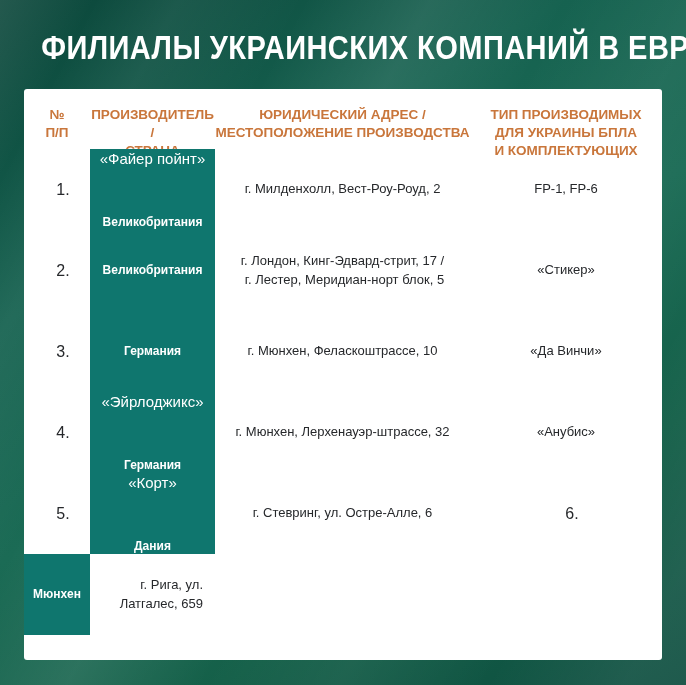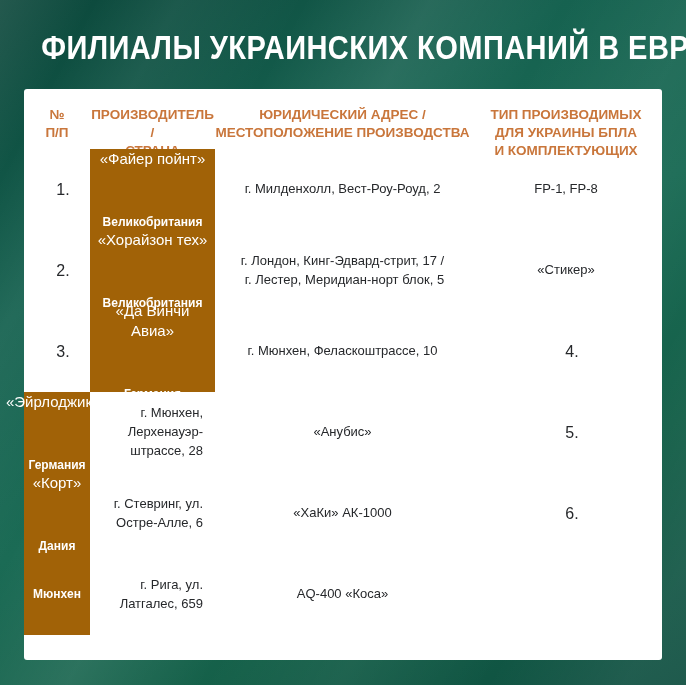--- a/index.html
+++ b/index.html
@@ -40,21 +40,21 @@
     color: #c9763b; font-weight: bold; font-size: 13.5px;
     line-height: 1.32; text-align: center; white-space: pre-line;
     padding-top: 17px; box-sizing: border-box;
   }
   .num-cell {
     display: flex; align-items: center; justify-content: center;
     padding-left: 12px; box-sizing: border-box;
     font-size: 16px; color: #26282b;
   }
   .producer-cell {
-    background: #a16207; color: #ffffff;
+    background: #0f766e; color: #ffffff;
     display: flex; flex-direction: column; align-items: center; justify-content: center;
     text-align: center; line-height: 1.35; padding: 0 6px; box-sizing: border-box; gap: 44px;
   }
   .producer-name { font-size: 15px; white-space: pre-line; }
   .producer-country { font-size: 12px; font-weight: bold; }
   .text-cell {
     display: flex; align-items: center; justify-content: center;
     text-align: right; font-size: 13px; color: #26282b;
     white-space: pre-line; line-height: 1.45; padding: 0 12px; box-sizing: border-box;
   }
@@ -77,56 +77,53 @@
       <div class="hcell">ТИП ПРОИЗВОДИМЫХ
 ДЛЯ УКРАИНЫ БПЛА
 И КОМПЛЕКТУЮЩИХ</div>
 
       <div class="num-cell">1.</div>
       <div class="producer-cell">
         <span class="producer-name">«Файер пойнт»</span>
         <span class="producer-country">Великобритания</span>
       </div>
       <div class="text-cell">г. Милденхолл, Вест-Роу-Роуд, 2</div>
-      <div class="text-cell">FP-1, FP-8</div>
+      <div class="text-cell">FP-1, FP-6</div>
 
       <div class="num-cell">2.</div>
       <div class="producer-cell">
-        <span class="producer-name">«Хорайзон тех»</span>
         <span class="producer-country">Великобритания</span>
       </div>
       <div class="text-cell">г. Лондон, Кинг-Эдвард-стрит, 17 /
 г. Лестер, Меридиан-норт блок, 5</div>
       <div class="text-cell">«Стикер»</div>
 
       <div class="num-cell">3.</div>
       <div class="producer-cell">
-        <span class="producer-name">«Да Винчи Авиа»</span>
         <span class="producer-country">Германия</span>
       </div>
       <div class="text-cell">г. Мюнхен, Феласкоштрассе, 10</div>
+      <div class="text-cell">«Да Винчи»</div>
 
       <div class="num-cell">4.</div>
       <div class="producer-cell">
         <span class="producer-name">«Эйрлоджикс»</span>
         <span class="producer-country">Германия</span>
       </div>
-      <div class="text-cell">г. Мюнхен, Лерхенауэр-штрассе, 28</div>
+      <div class="text-cell">г. Мюнхен, Лерхенауэр-штрассе, 32</div>
       <div class="text-cell">«Анубис»</div>
 
       <div class="num-cell">5.</div>
       <div class="producer-cell">
         <span class="producer-name">«Корт»</span>
         <span class="producer-country">Дания</span>
       </div>
       <div class="text-cell">г. Стевринг, ул. Остре-Алле, 6</div>
-      <div class="text-cell">«ХаКи» АК-1000</div>
 
       <div class="num-cell">6.</div>
       <div class="producer-cell">
         <span class="producer-country">Мюнхен</span>
       </div>
       <div class="text-cell">г. Рига, ул. Латгалес, 659</div>
-      <div class="text-cell">AQ-400 «Коса»</div>
 
     </div>
   </div>
 </div>
 
 </body></html>

